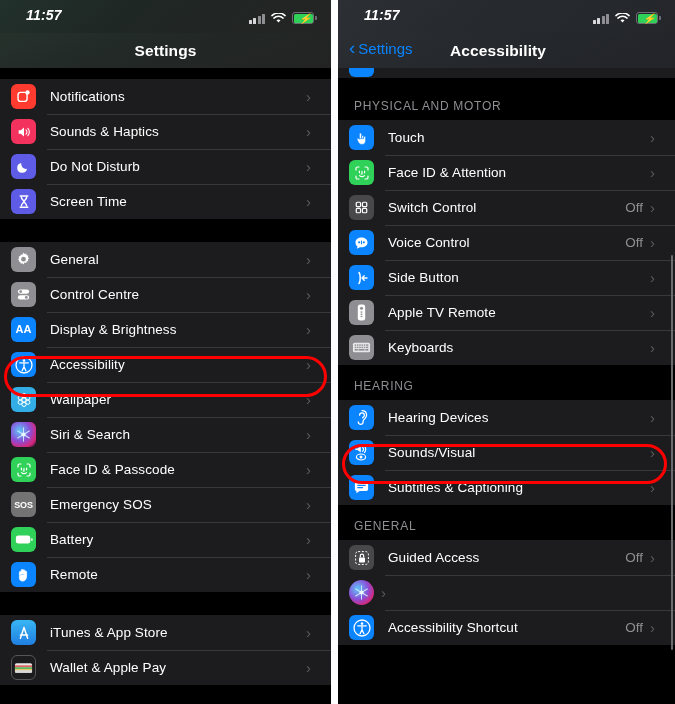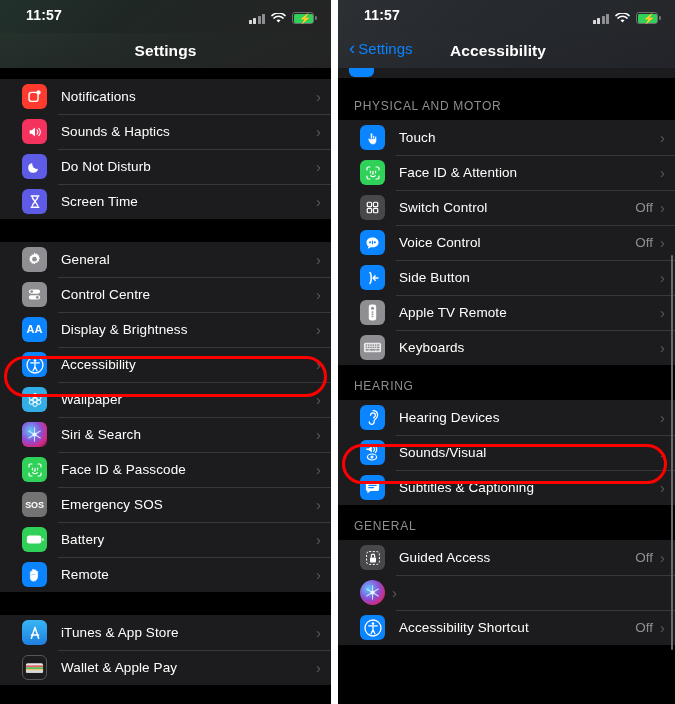--- a/index.html
+++ b/index.html
@@ -14,20 +14,21 @@
   .phone { position: relative; height: 704px; overflow: hidden; background: #000; }
   .phone.left  { width: 331px; }
   .divider { width: 7px; height: 704px; background: #ffffff; flex: 0 0 7px; }
   .phone.right { width: 337px; }
 
   
   .statusbar {
     height: 33px; position: relative;
     display: flex; align-items: center;
     padding: 0 14px 0 0;
+    font-style: italic;
   }
   .statusbar.left-sb  { background: linear-gradient(140deg,#22312c 0%,#1f2724 38%,#242424 100%); }
   .statusbar.right-sb { background: linear-gradient(140deg,#2c2f33 0%,#262a2e 45%,#24262a 100%); }
   .sb-time {
     position: absolute; left: 26px; top: 7px;
     color: #fff; font-size: 14px; font-weight: bold; letter-spacing: .2px;
   }
   .sb-icons {
     position: absolute; right: 14px; top: 9px;
     display: flex; align-items: flex-end; gap: 6px; height: 15px;
@@ -72,22 +73,22 @@
     color:#0a84ff; font-size: 15px; cursor:pointer;
   }
   .nav-back .chev { font-size: 19px; line-height: 19px; font-weight: 300; margin-top:-1px;}
 
   
   .list-wrap { position:relative; }
   .gap { background: #000; }
   .group { background: #1c1c1e; }
   .row {
     height: 35px; display:flex; align-items:center;
-    padding-left: 11px; padding-right: 10px;
-    background: #1c1c1e; position: relative; cursor: pointer; margin-left: 11px;
+    padding-left: 11px; padding-right: 20px;
+    background: #1c1c1e; position: relative; cursor: pointer;
   }
   .row + .row::before {
     content:""; position:absolute; left: 47px; right: 0; top: 0;
     height: 1px; background: #38383a;
   }
   .icon {
     width: 25px; height: 25px; border-radius: 6px;
     flex: 0 0 25px; display:flex; align-items:center; justify-content:center;
     overflow:hidden; position:relative;
   }

